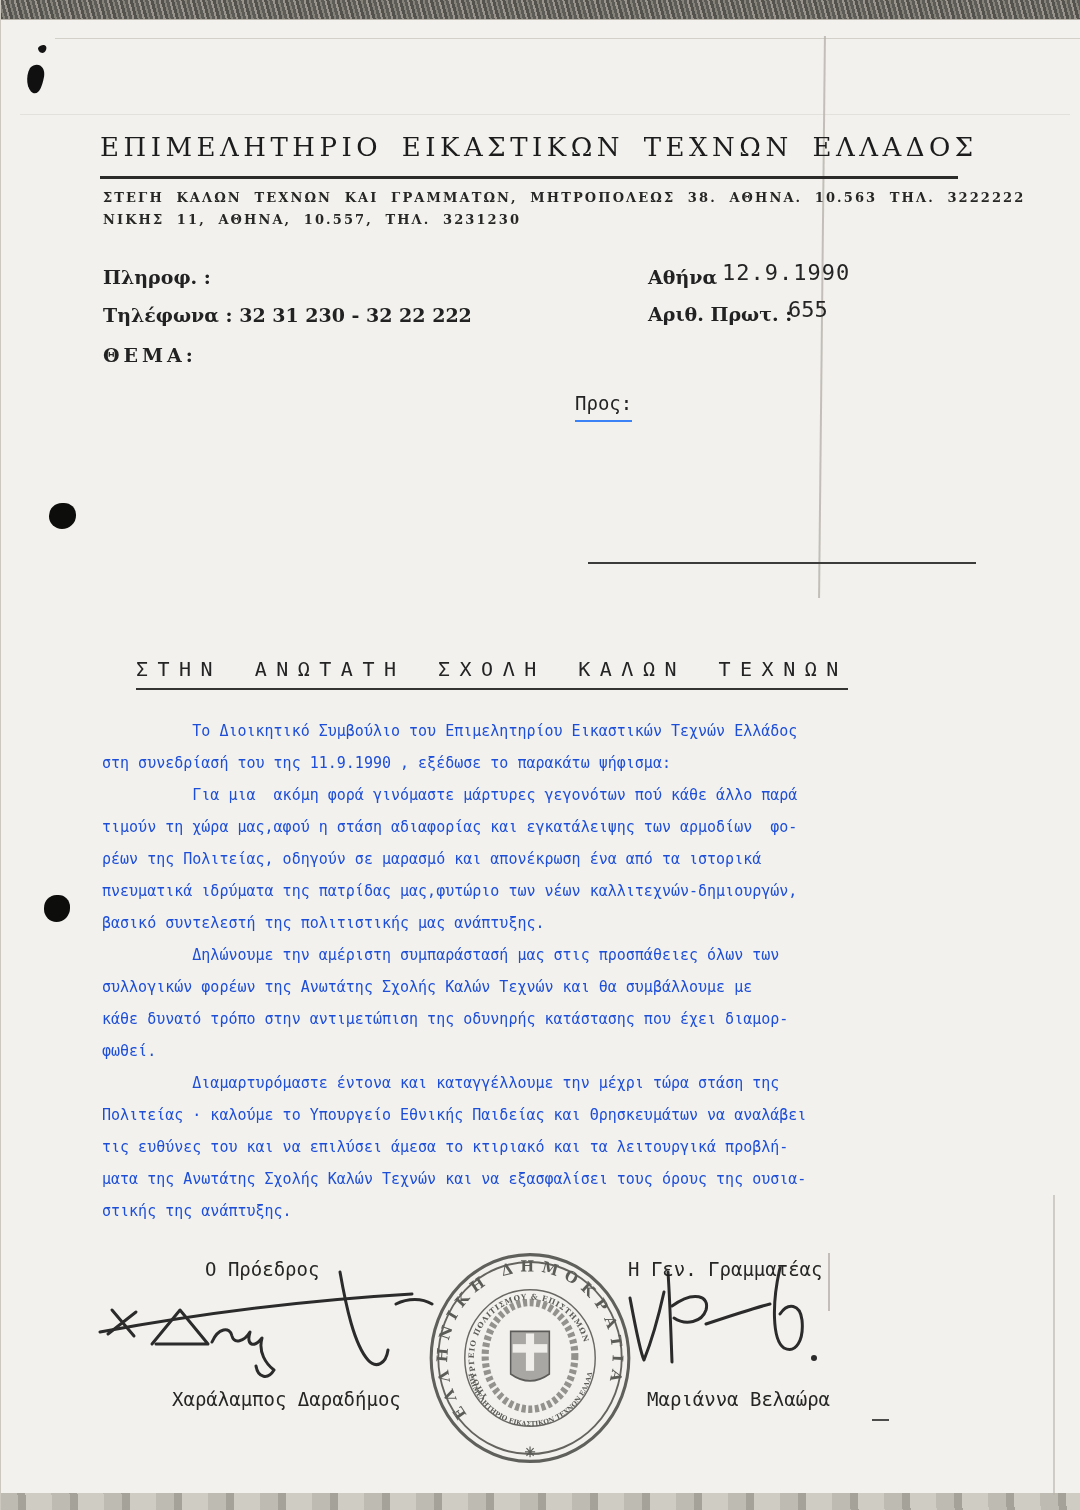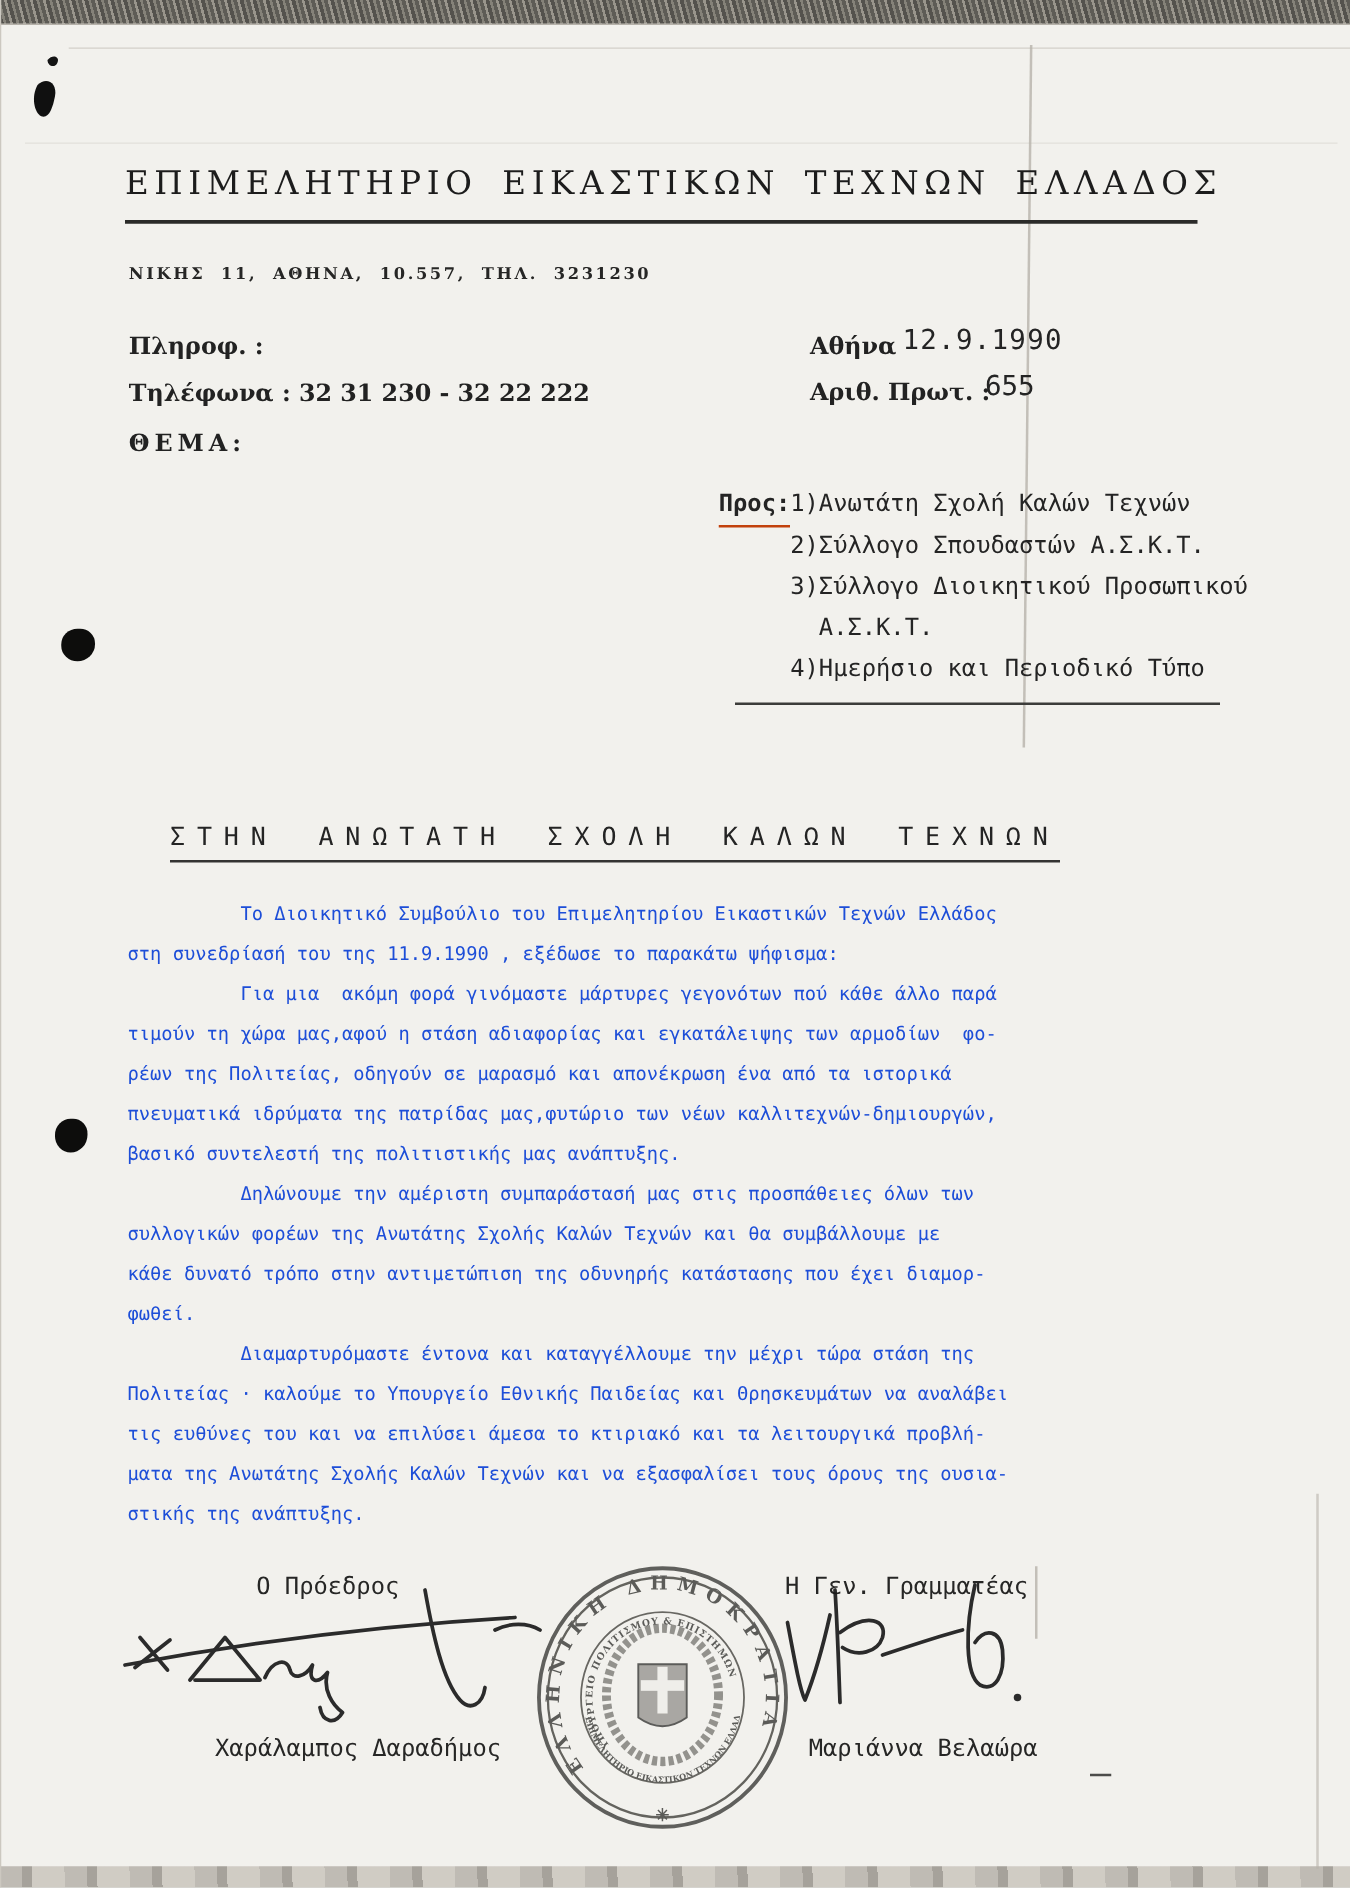--- a/index.html
+++ b/index.html
@@ -41,21 +41,21 @@
   .serif-label{
     font-family:"DejaVu Serif","Liberation Serif",serif;
     font-weight:bold;font-size:19px;color:#222;white-space:nowrap;
   }
   .typed{font-family:"DejaVu Sans Mono",monospace;color:#242424;}
   .date-val{font-size:22px;letter-spacing:1px;}
   .proto-val{font-size:22px;}
   .subject{letter-spacing:4px;}
   
   .recip{left:575px;top:387px;font-size:19px;line-height:33px;display:flex;white-space:pre-wrap;color:#242424;}
-  .recip .to{border-bottom:2px solid #c2410c;align-self:flex-start;font-weight:bold;}
+  .recip .to{border-bottom:2px solid #3b82f6;align-self:flex-start;}
   .recip-rule{left:588px;top:562px;width:388px;height:2px;background:#3c3c3a;}
   
   .title-line{
     font-size:20px;color:#242424;white-space:nowrap;
     border-bottom:2px solid #343432;padding-bottom:7px;
   }
   .t1{left:185px;top:612px;letter-spacing:8.5px;word-spacing:9px;}
   .t2{left:104px;top:657px;letter-spacing:9.5px;word-spacing:11px;margin-left:32px;}
   
   .body-text{
@@ -87,36 +87,33 @@
   <svg class="abs ink-mark" width="44" height="72" viewBox="0 0 44 72">
     <path d="M20,6 c4,-5 10,-3 8,2 c-2,5 -8,3 -8,-2 z" fill="#141414"></path>
     <path d="M12,26 c7,-7 16,-2 14,9 c-2,10 -5,18 -11,16 c-6,-3 -8,-16 -3,-25 z" fill="#101010"></path>
   </svg>
 
   <div class="abs dot" style="left:49px;top:503px;width:27px;height:26px;"></div>
   <div class="abs dot" style="left:44px;top:895px;width:26px;height:27px;"></div>
 
   <div class="abs org-name">ΕΠΙΜΕΛΗΤΗΡΙΟ ΕΙΚΑΣΤΙΚΩΝ ΤΕΧΝΩΝ ΕΛΛΑΔΟΣ</div>
   <div class="abs org-rule"></div>
+  <div class="abs addr" style="left:103px;top:190px;">ΣΤΕΓΗ ΚΑΛΩΝ ΤΕΧΝΩΝ ΚΑΙ ΓΡΑΜΜΑΤΩΝ, ΜΗΤΡΟΠΟΛΕΩΣ 38. ΑΘΗΝΑ. 10.563 ΤΗΛ. 3222222</div>
   <div class="abs addr" style="left:103px;top:212px;">ΝΙΚΗΣ 11, ΑΘΗΝΑ, 10.557, ΤΗΛ. 3231230</div>
 
   <div class="abs serif-label" style="left:103px;top:266px;">Πληροφ. :</div>
   <div class="abs serif-label" style="left:103px;top:304px;"><span>Τηλέφωνα :</span>&nbsp;<span>32 31 230  -  32 22 222</span></div>
   <div class="abs serif-label subject" style="left:103px;top:344px;">ΘΕΜΑ:</div>
 
   <div class="abs serif-label" style="left:648px;top:266px;">Αθήνα</div>
   <div class="abs typed date-val" style="left:722px;top:260px;">12.9.1990</div>
   <div class="abs serif-label" style="left:648px;top:303px;">Αριθ. Πρωτ. :</div>
   <div class="abs typed proto-val" style="left:788px;top:297px;">655</div>
 
-  <div class="abs recip"><span class="to">Προς:</span><div>1)Ανωτάτη Σχολή Καλών Τεχνών
-2)Σύλλογο Σπουδαστών Α.Σ.Κ.Τ.
-3)Σύλλογο Διοικητικού Προσωπικού
-  Α.Σ.Κ.Τ.
-4)Ημερήσιο και Περιοδικό Τύπο</div></div>
+  <div class="abs recip"><span class="to">Προς:</span></div>
   <div class="abs recip-rule"></div>
 
   <div class="abs title-line t2">ΣΤΗΝ ΑΝΩΤΑΤΗ ΣΧΟΛΗ ΚΑΛΩΝ ΤΕΧΝΩΝ</div>
 
   <div class="abs body-text">          Το Διοικητικό Συμβούλιο του Επιμελητηρίου Εικαστικών Τεχνών Ελλάδος
 στη συνεδρίασή του της 11.9.1990 , εξέδωσε το παρακάτω ψήφισμα:
           Για μια  ακόμη φορά γινόμαστε μάρτυρες γεγονότων πού κάθε άλλο παρά
 τιμούν τη χώρα μας,αφού η στάση αδιαφορίας και εγκατάλειψης των αρμοδίων  φο-
 ρέων της Πολιτείας, οδηγούν σε μαρασμό και απονέκρωση ένα από τα ιστορικά
 πνευματικά ιδρύματα της πατρίδας μας,φυτώριο των νέων καλλιτεχνών-δημιουργών,

